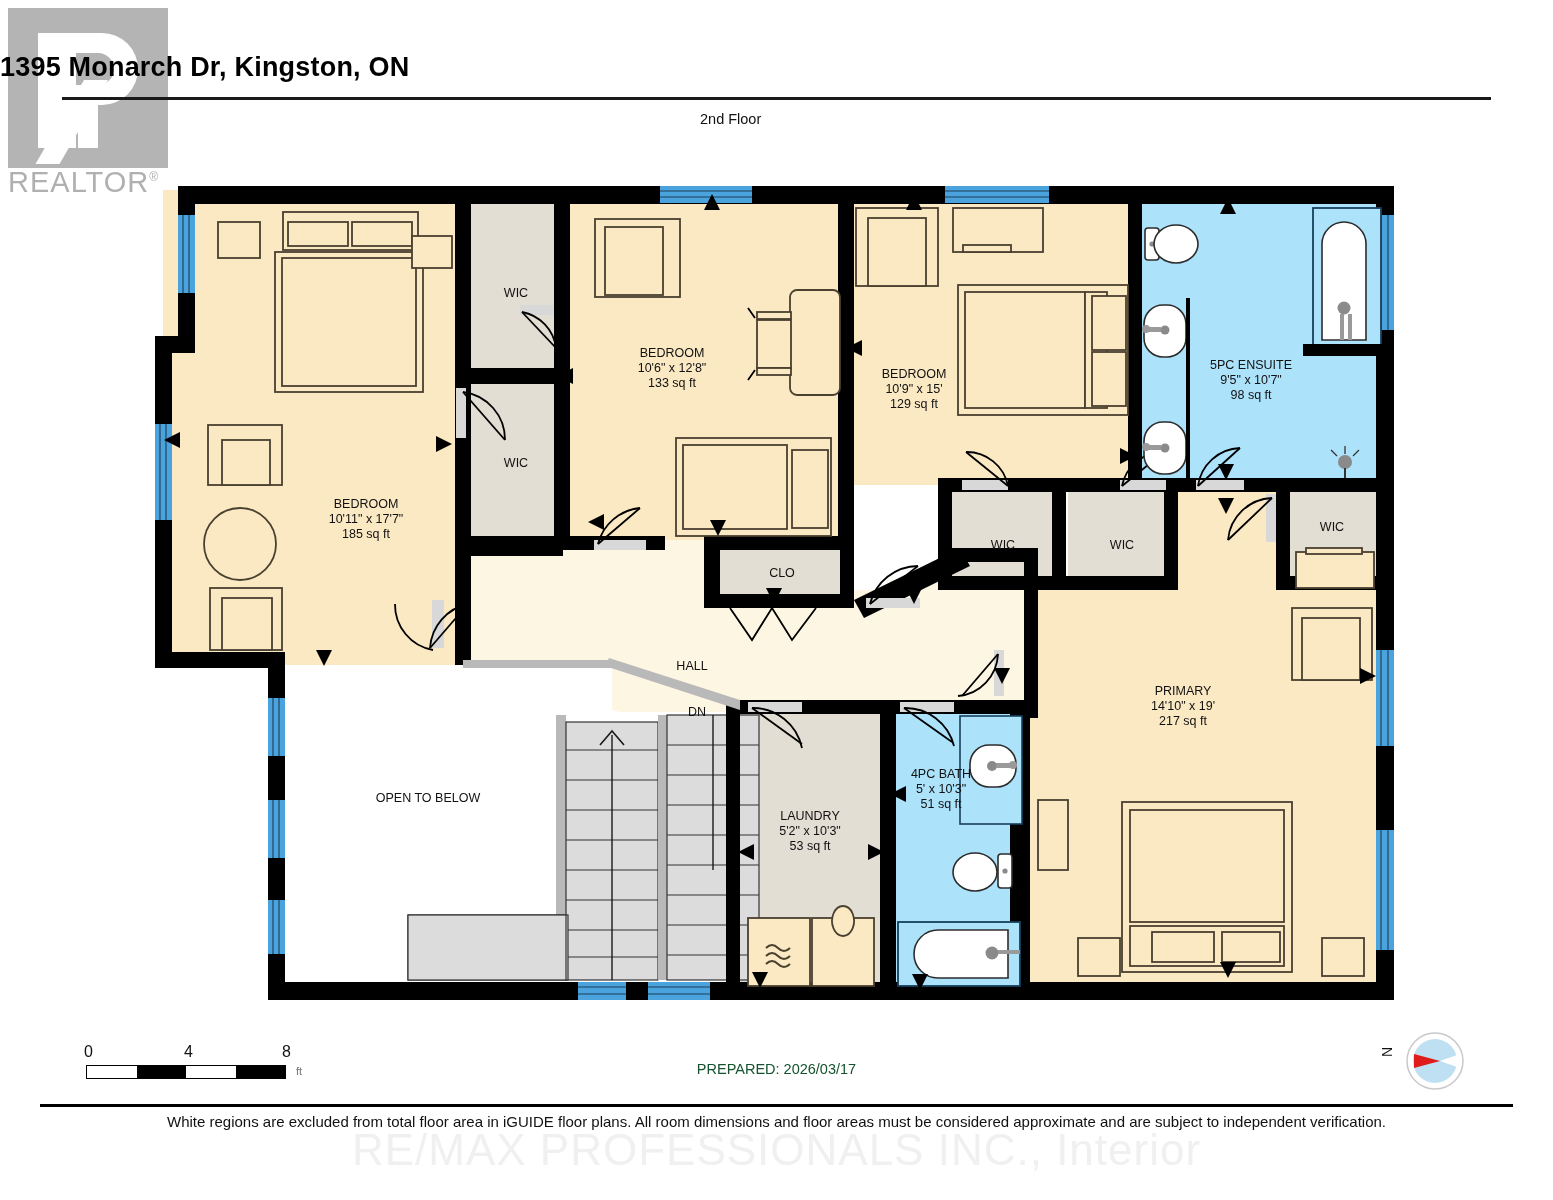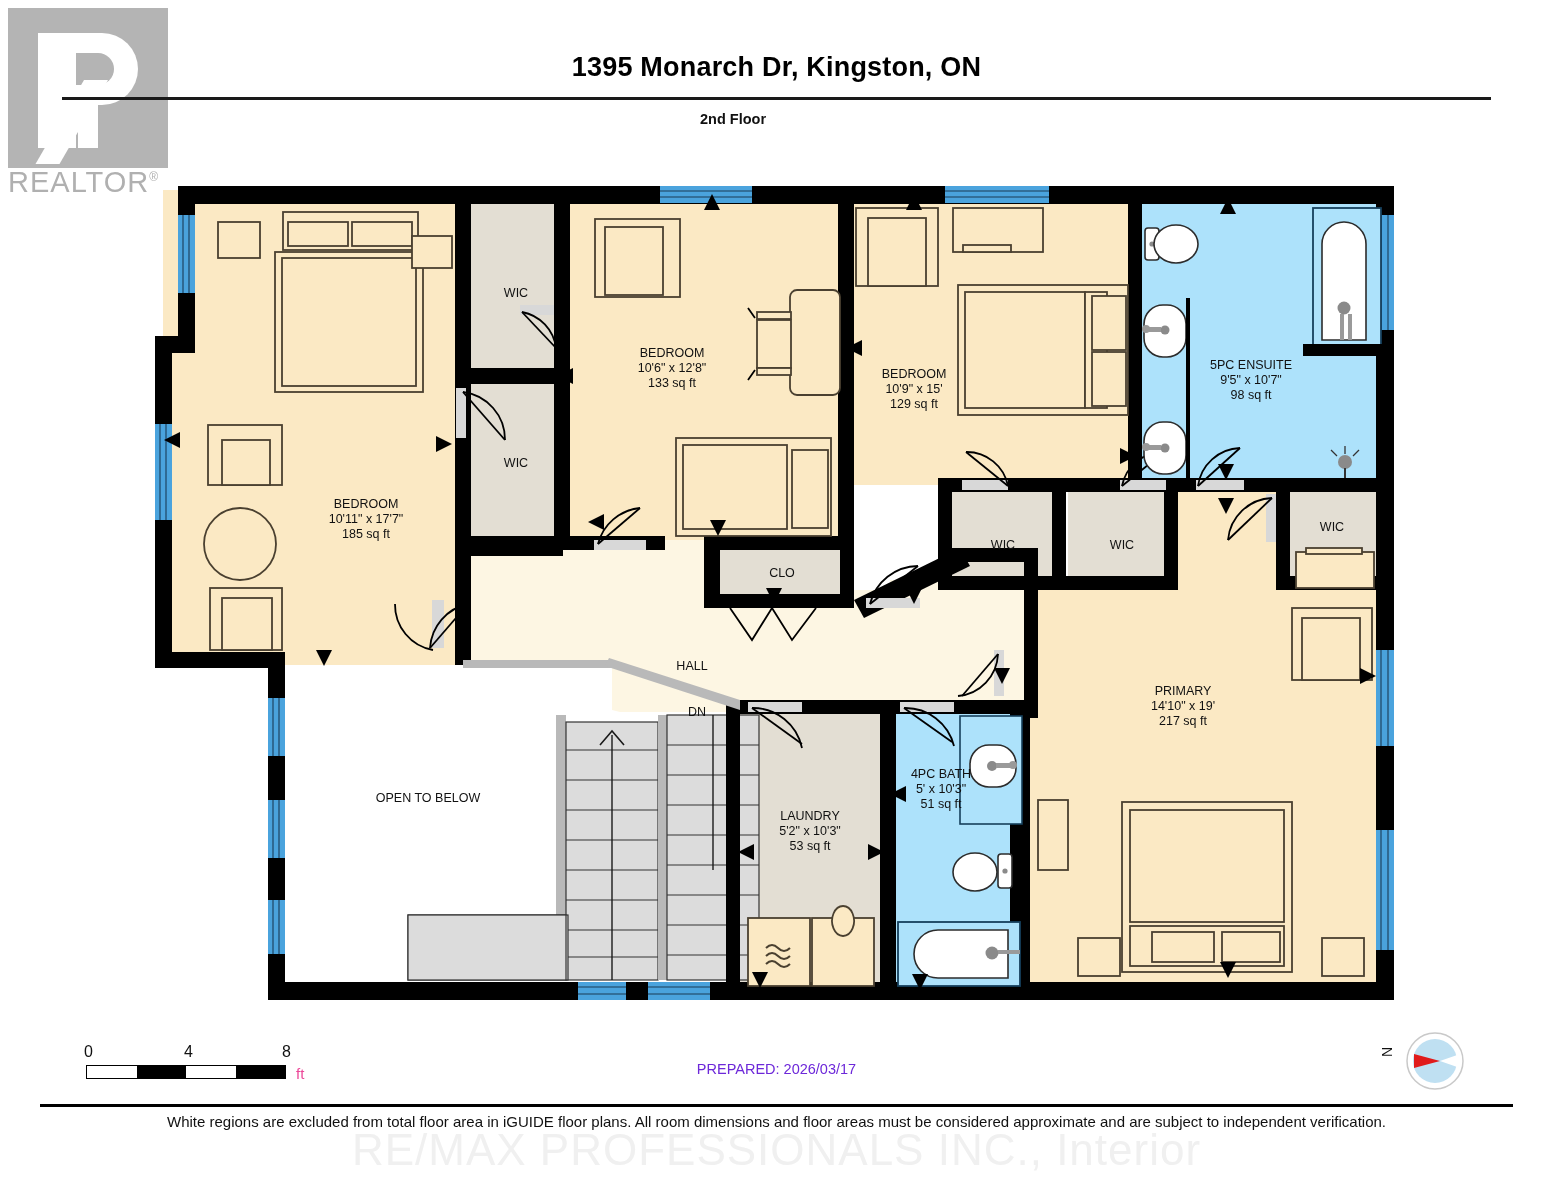--- a/index.html
+++ b/index.html
@@ -80,21 +80,21 @@
   .realtor-word sup {
     font-size: 12px;
     vertical-align: super;
   }
 
   
   .title {
     position: absolute;
     left: 0; right: 0;
     top: 52px;
-    text-align: center;
+    text-align: left;
     font-size: 27px;
     font-weight: bold;
     color: #000;
     letter-spacing: 0.2px;
   }
   .title-rule {
     position: absolute;
     left: 62px;
     right: 62px;
     top: 97px;
@@ -105,21 +105,21 @@
     position: absolute;
     left: 700px;
     top: 110px;
     display: flex;
     gap: 14px;
     align-items: flex-start;
     font-size: 14.5px;
     color: #111;
   }
   .floor-info .floor-label {
-    font-weight: bold;
+    font-weight: normal;
     white-space: nowrap;
     padding-top: 1px;
   }
   .floor-info .areas div { line-height: 1.75; white-space: nowrap; }
 
   
   #plan {
     position: absolute;
     left: 0; top: 0;
   }
@@ -147,30 +147,30 @@
   .scale-nums b {
     position: absolute;
     font-weight: normal;
     font-size: 16px;
     color: #111;
   }
   .scale-unit {
     position: absolute;
     left: 296px;
     top: 1065px;
-    font-size: 15px;
-    color: #ec4899;
+    font-size: 11px;
+    color: #737373;
   }
   .prepared {
     position: absolute;
     left: 0; right: 0;
     top: 1061px;
     text-align: center;
     font-size: 14.5px;
-    color: #6d28d9;
+    color: #14532d;
   }
   .compass {
     position: absolute;
     left: 1404px;
     top: 1030px;
     width: 62px; height: 62px;
   }
   .compass-n {
     position: absolute;
     left: 1382px;

